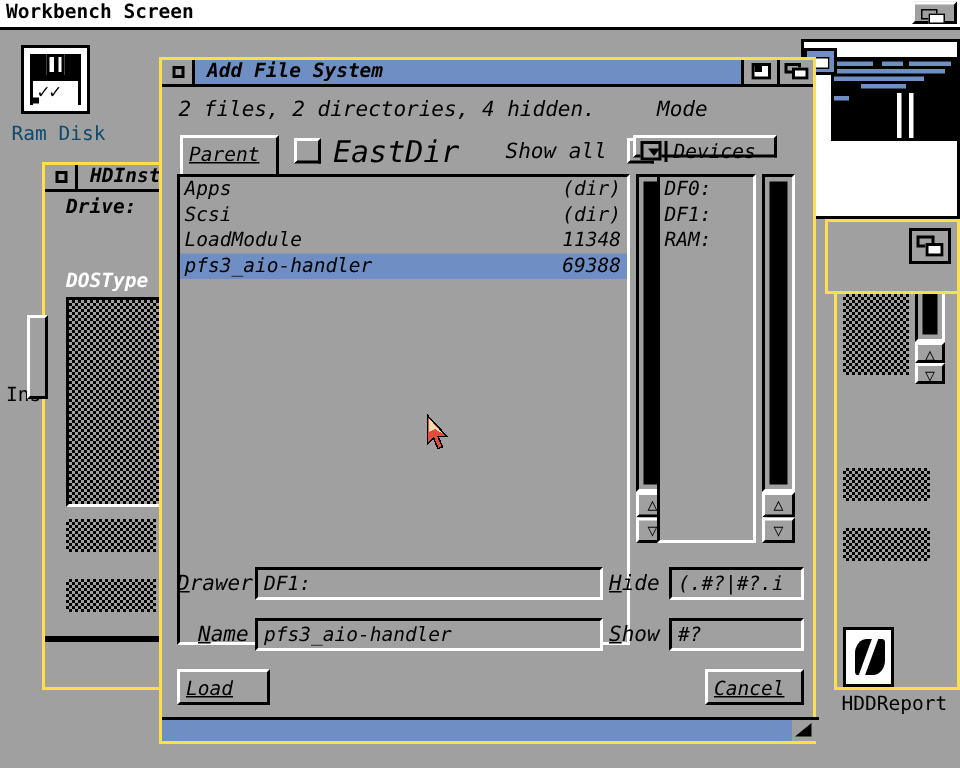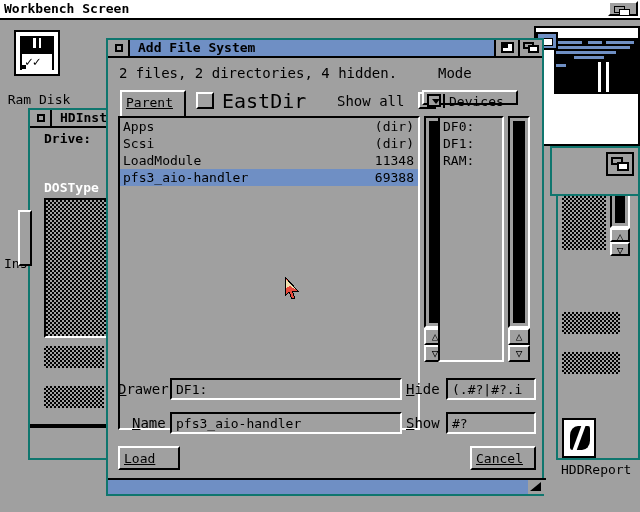--- a/index.html
+++ b/index.html
@@ -56,21 +56,22 @@
   .gad-depth-glyph .b1 { left: 0; top: 0; background: #a0a0a0; }
   .gad-depth-glyph .b2 { left: 5px; top: 3px; background: #fff; }
 
   
   .win {
     position: absolute;
     background: #a0a0a0;
     box-sizing: border-box;
   }
   .win-outline {
-    border: 2px solid #0f766e;
+    border: 2px solid #fde047;
+    font-style: italic;
   }
   .titlebar {
     position: absolute; left: 0; top: 0; right: 0; height: 18px;
     background: #6f8fc4;
     border-bottom: 2px solid #000;
     box-sizing: border-box;
   }
   .titlebar.inactive { background: #a0a0a0; }
   .tb-title {
     position: absolute; left: 30px; top: 0px;
@@ -255,24 +256,24 @@
   .disk .chk {
     position: absolute; left: 9px; bottom: 6px;
     font-size: 13px; line-height: 13px; color: #000;
     font-family: "DejaVu Sans Mono", monospace; font-weight: bold;
   }
   .disk .dot {
     position: absolute; left: 6px; bottom: 5px;
     width: 4px; height: 4px; background: #000;
   }
   .icon-text {
-    position: absolute; top: 62px; left: -10px; width: 70px;
+    position: absolute; top: 52px; left: -10px; width: 70px;
     text-align: center;
     font-size: 13px; line-height: 15px;
-    color: #000000;
+    color: #0c4a6e;
     font-family: "DejaVu Sans Mono", monospace;
     white-space: nowrap;
   }
 
   
   .term-inner { background: #000; position: absolute; }
   .term-line { position: absolute; background: #6f8fc4; height: 3px; }
 
   
   .cursor { position: absolute; width: 20px; height: 26px; }

